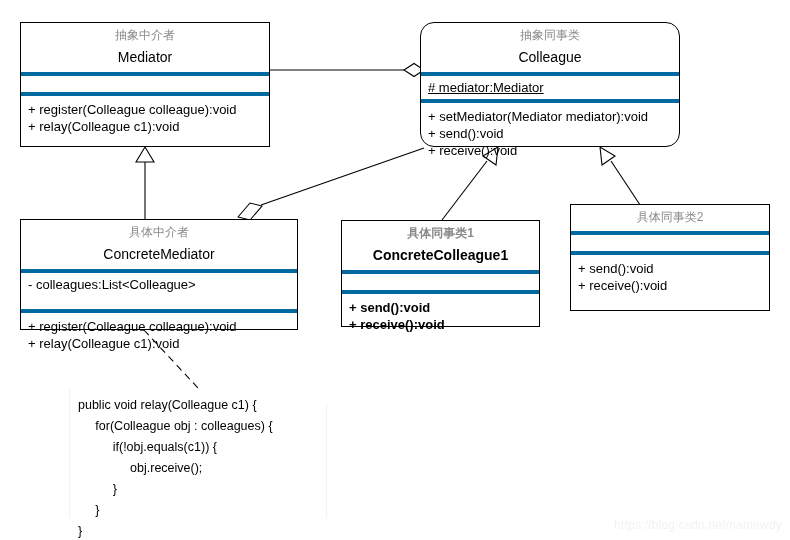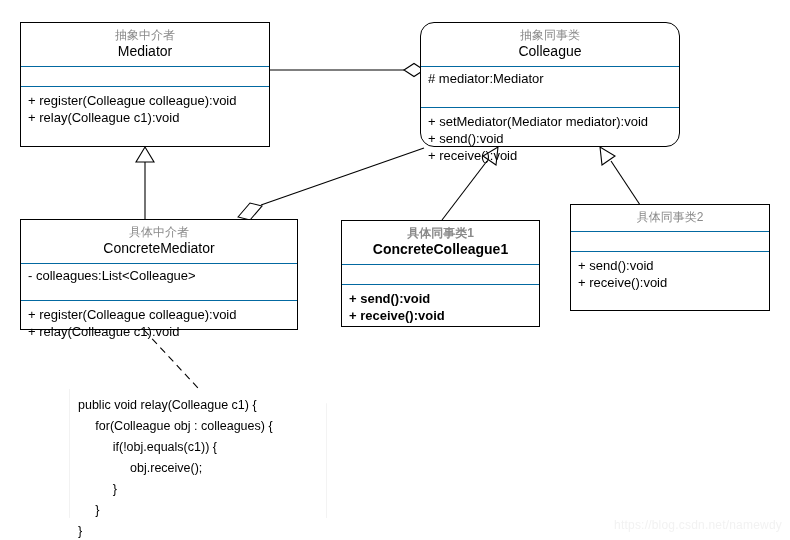--- a/index.html
+++ b/index.html
@@ -23,21 +23,21 @@
   }
   .uml-class {
     position: absolute;
     box-sizing: border-box;
     border: 1px solid #000000;
     background: #ffffff;
     z-index: 5;
   }
   .compartment {
     box-sizing: border-box;
-    border-bottom: 1px solid #0369a1;
+    border-bottom: 4px solid #0369a1;
     padding: 0;
   }
   .compartment.last {
     border-bottom: none;
   }
   .class-header {
     text-align: center;
     padding: 5px 4px 6px 4px;
     line-height: 1.35;
   }
@@ -45,20 +45,21 @@
     display: block;
     color: #8a8a8a;
     font-size: 12px;
     line-height: 15px;
   }
   .en-name {
     display: block;
     color: #000000;
     font-size: 14px;
     line-height: 17px;
+    margin-top: 6px;
   }
   .members {
     padding: 5px 6px 5px 7px;
   }
   .member-line {
     font-size: 13px;
     line-height: 17px;
     color: #000000;
     white-space: pre;
   }
@@ -143,21 +144,21 @@
     <div class="member-line">+ register(Colleague colleague):void</div>
     <div class="member-line">+ relay(Colleague c1):void</div>
   </div>
 </div>
 
 <div class="uml-class" style="left:420px; top:22px; width:260px; height:125px;border-radius:14px;">
   <div class="compartment class-header">
     <span class="cn-name">抽象同事类</span>
     <span class="en-name">Colleague</span>
   </div>
-  <div class="compartment members" style="padding-top:3px;padding-bottom:20px;">
+  <div class="compartment members" style="padding-top:3px;padding-bottom:3px;text-decoration:underline;">
     <div class="member-line"># mediator:Mediator</div>
   </div>
   <div class="compartment last members">
     <div class="member-line">+ setMediator(Mediator mediator):void</div>
     <div class="member-line">+ send():void</div>
     <div class="member-line">+ receive():void</div>
   </div>
 </div>
 
 <div class="uml-class" style="left:20px; top:219px; width:278px; height:111px;">

